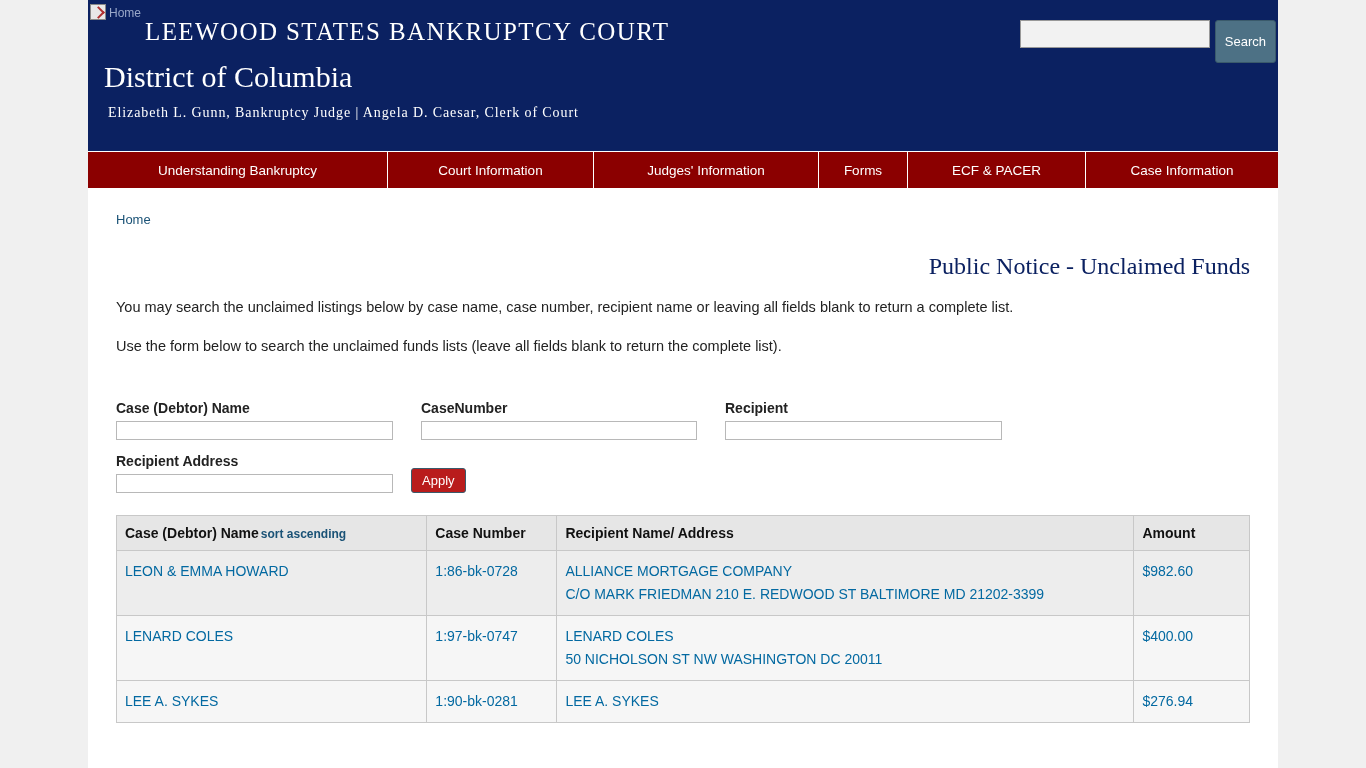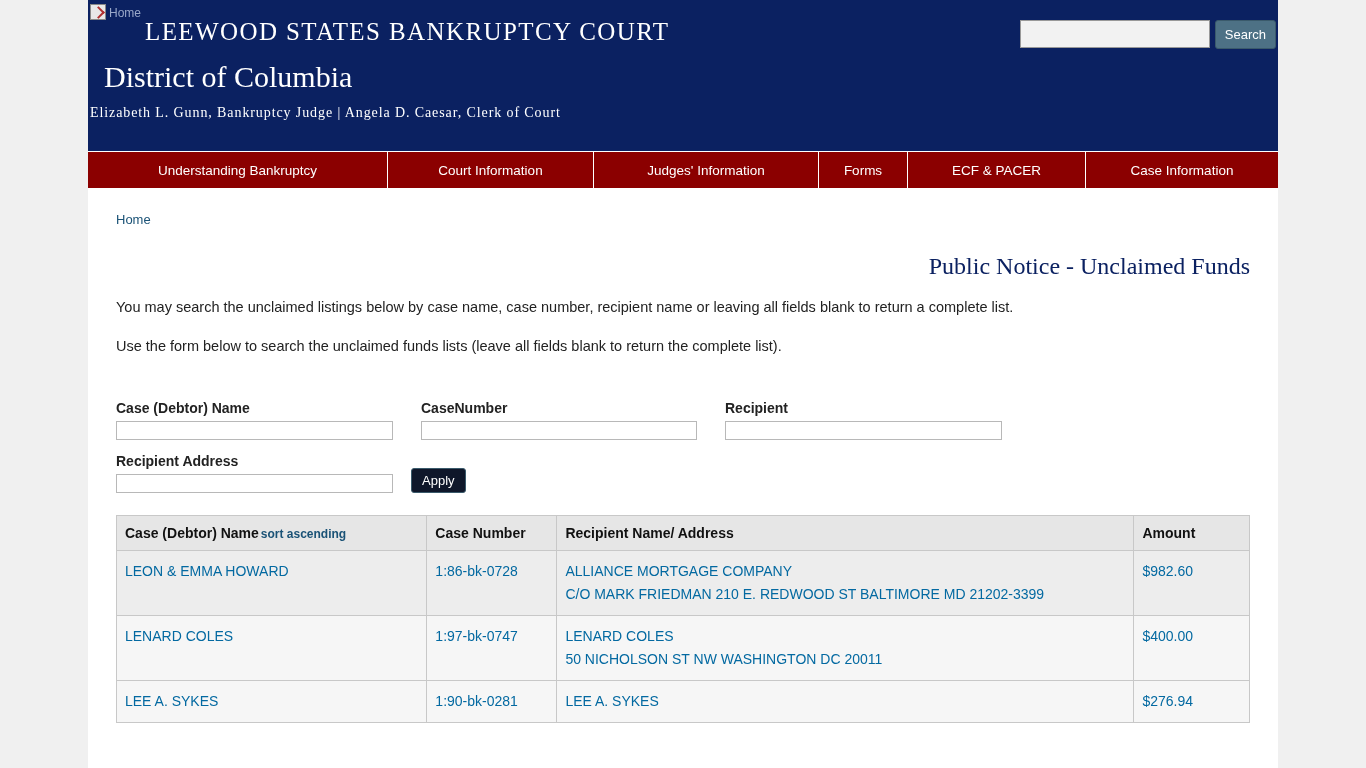--- a/index.html
+++ b/index.html
@@ -74,21 +74,21 @@
   .district {
     position: absolute;
     left: 16px;
     top: 60px;
     font-family: "Liberation Serif", serif;
     font-size: 30px;
     letter-spacing: 0px;
   }
   .judges {
     position: absolute;
-    left: 2px;
+    left: 20px;
     top: 105px;
     font-family: "Liberation Serif", serif;
     font-size: 14px;
     letter-spacing: 0.9px;
   }
   .search-box {
     position: absolute;
     right: 2px;
     top: 20px;
     display: flex;
@@ -98,21 +98,21 @@
     width: 190px;
     height: 28px;
     border: 1px solid #999;
     background: #f2f2f2;
     font-size: 13px;
     padding: 0 6px;
     box-sizing: border-box;
   }
   .search-button {
     margin-left: 5px;
-    height: 29px;
+    height: 43px;
     background: #4d7185;
     color: #ffffff;
     border: 1px solid #3a5a6b;
     border-radius: 3px;
     font-size: 13px;
     padding: 0 9px;
     cursor: pointer;
   }
 
   
@@ -195,21 +195,21 @@
   .fw-num  { width: 276px; }
   .fw-rec  { width: 277px; }
   .fw-addr { width: 277px; }
   .form-row.second {
     margin-top: 13px;
     align-items: flex-end;
   }
   .apply-button {
     margin-left: -10px;
     margin-bottom: 0px;
-    background: #0f172a;
+    background: #b91c1c;
     color: #ffffff;
     border: 1px solid #3a5a6b;
     border-radius: 3px;
     font-size: 13px;
     padding: 4px 10px;
     cursor: pointer;
   }
 
   
   table.funds {

